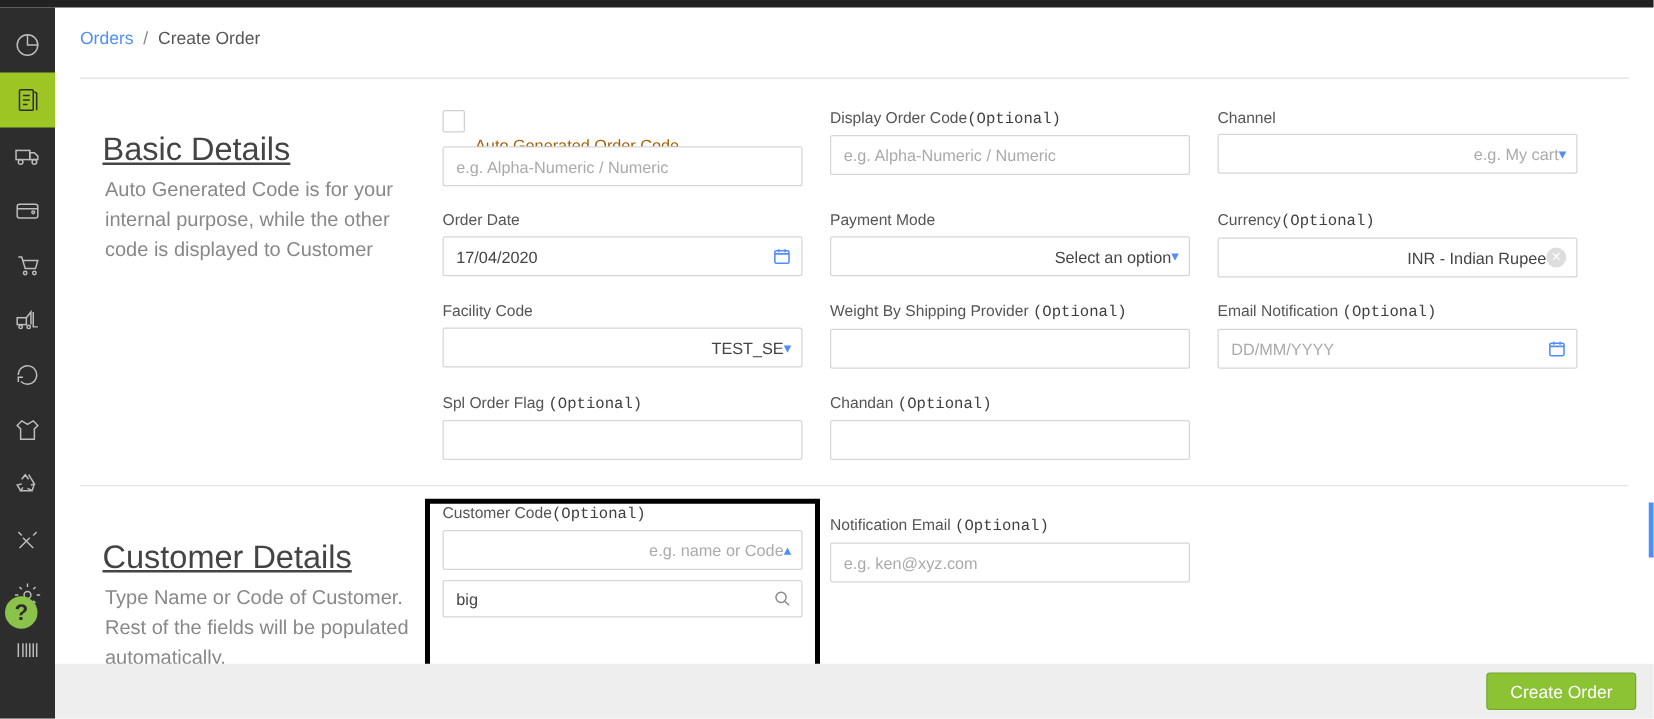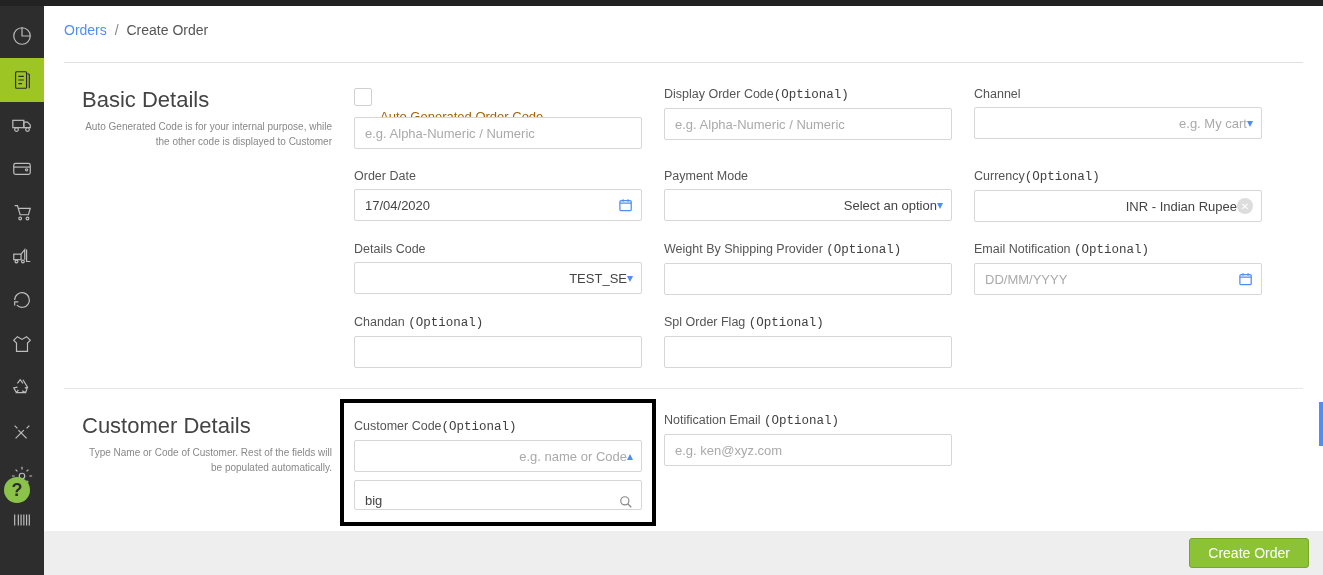--- a/index.html
+++ b/index.html
@@ -76,31 +76,31 @@
     padding: 24px 0 20px 0;
     border-bottom: 1px solid #e6e6e6;
   }
   .section:last-of-type { border-bottom: none; padding-bottom: 30px;}
   .section-head {
     width: 290px;
     padding-right: 20px;
     padding-left: 18px;
   }
   .section-head h2 {
-    margin: 0 0 6px 0;
-    font-size: 22px;
+    margin: 17px 0 6px 0;
+    font-size: 26px;
     font-weight: 400;
     color: #444;
+    text-decoration: underline;
   }
   .section-head p {
     margin: 2px;
-    font-size: 10px;
+    font-size: 16px;
     color: #888;
     line-height: 1.5;
-    text-align: right;
   }
   .form-grid {
     flex: 1;
     display: grid;
     grid-template-columns: repeat(3, 288px);
     gap: 20px 22px;
   }
   .field label {
     display: block;
     font-size: 12.5px;
@@ -149,31 +149,31 @@
   }
   .checkbox {
     width: 18px; height: 18px;
     border: 1px solid #d0d0d0;
     border-radius: 2px;
     cursor: pointer;
   }
   .checkbox-label { font-size: 13px; color: #a16207; margin-top: 39px; }
   .highlight-box {
     border: 4px solid #000;
-    padding: 16px 10px 8px 10px;
+    padding: 0 10px 8px 10px;
     margin-left: -14px;
     margin-top: -14px;
     width: 316px;
   }
   .highlight-box .field { margin-bottom: 4px; }
   .combo-open {
     margin-top: 8px;
   }
   .combo-search {
-    display:flex; align-items:flex-end; justify-content:space-between;
+    display:flex; align-items:center; justify-content:space-between;
     border:1px solid #d6d6d6; border-radius:2px;
     padding: 0 8px; height: 30px;
   }
   .combo-search input {
     border:none; outline:none; font-size:13px; color:#444; width: 90%;
   }
   .combo-result {
     background:#a9a9a9;
     color:#fff;
     padding: 8px 10px;
@@ -355,21 +355,21 @@
 
         <div class="field">
           <label><span>Currency</span><span class="opt">(Optional)</span></label>
           <div class="select">
             <span>INR - Indian Rupee</span>
             <span class="clear-x">✕</span>
           </div>
         </div>
 
         <div class="field">
-          <label>Details Code</label>
+          <label>Facility Code</label>
           <div class="select">
             <span>TEST_SE</span>
             <span class="chev">▾</span>
           </div>
         </div>
 
         <div class="field">
           <label><span>Weight By Shipping Provider </span><span class="opt">(Optional)</span></label>
           <div class="input">
               <input type="text" style="">
@@ -381,28 +381,28 @@
           <div class="input">
             <input type="text" placeholder="DD/MM/YYYY" style="">
             <svg class="cal" viewBox="0 0 24 24" fill="none" stroke="#4f8ef7" stroke-width="2">
                 <rect x="3" y="5" width="18" height="16" rx="2"></rect>
                 <path d="M3 9h18M8 3v4M16 3v4"></path>
               </svg>
           </div>
         </div>
 
         <div class="field">
-          <label><span>Chandan </span><span class="opt">(Optional)</span></label>
+          <label><span>Spl Order Flag </span><span class="opt">(Optional)</span></label>
           <div class="input">
               <input type="text" style="">
             </div>
         </div>
 
         <div class="field">
-          <label><span>Spl Order Flag </span><span class="opt">(Optional)</span></label>
+          <label><span>Chandan </span><span class="opt">(Optional)</span></label>
           <div class="input">
               <input type="text" style="">
             </div>
         </div>
 
         <div></div>
       </div>
     </div>
 
     <div class="section">

